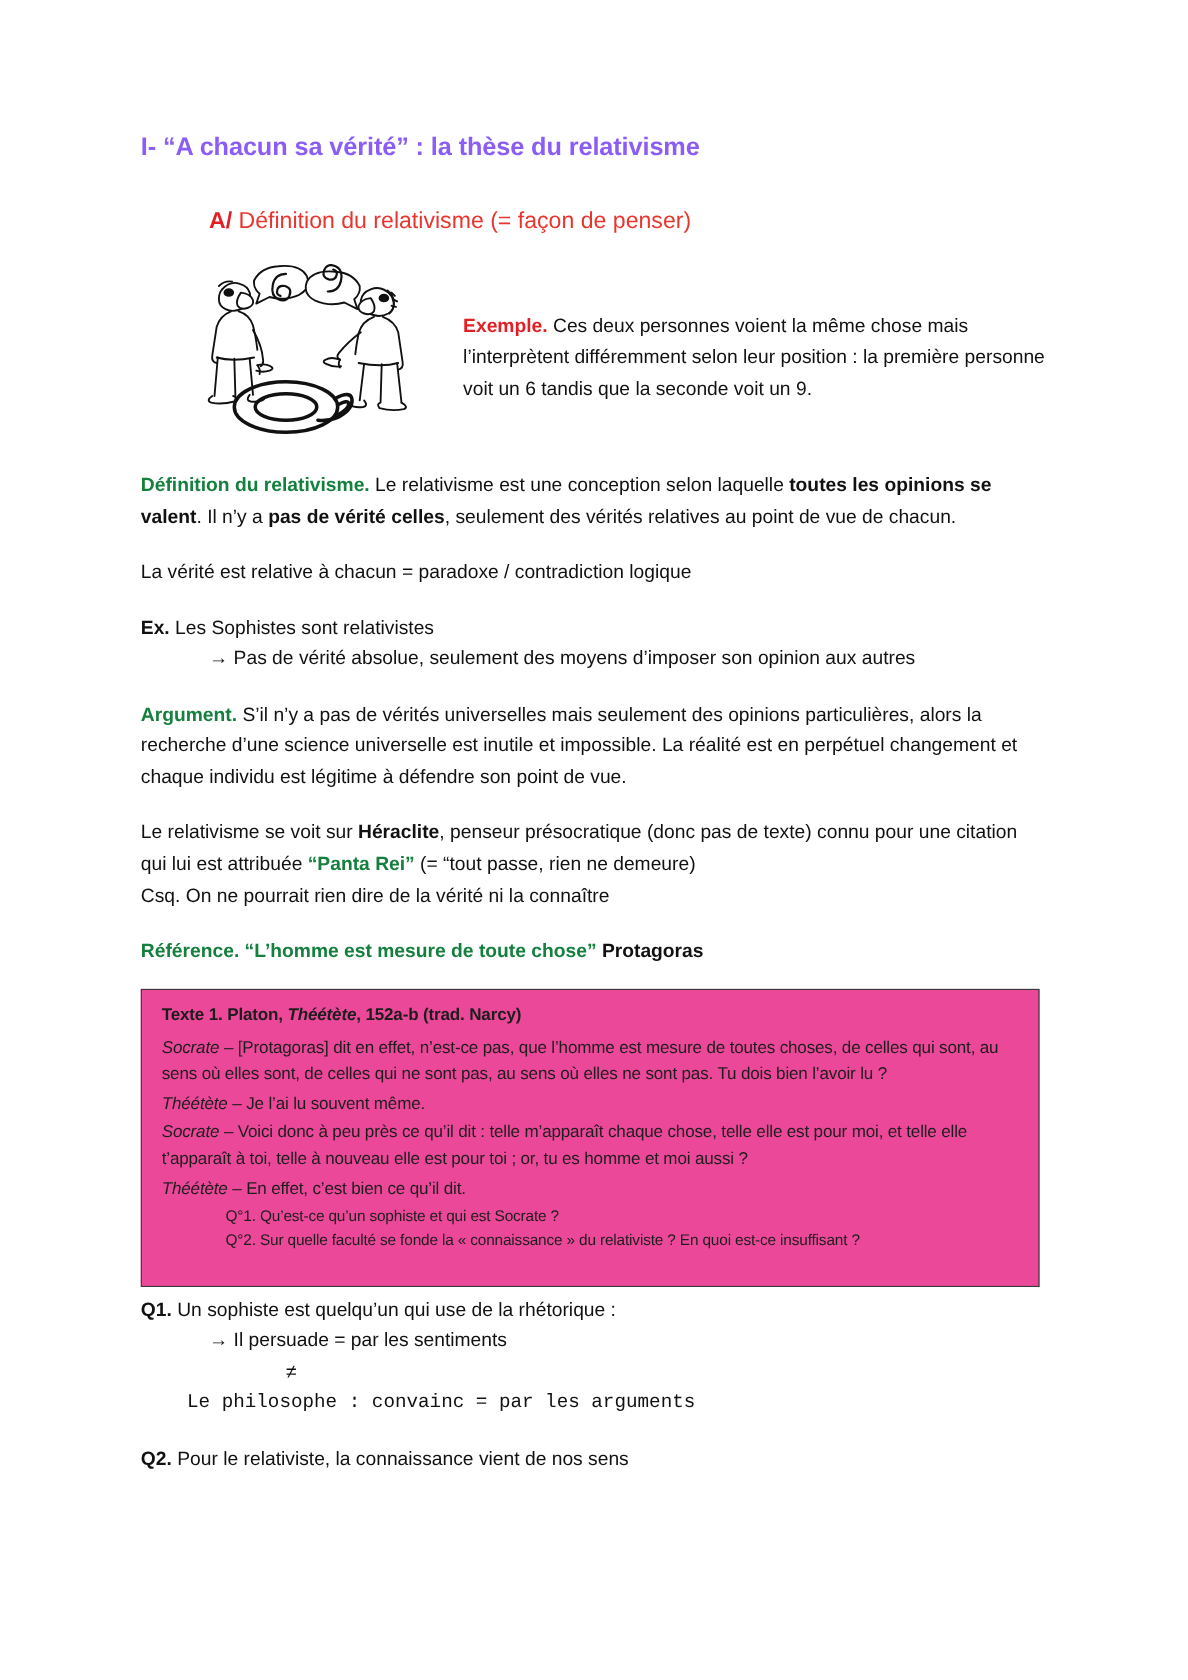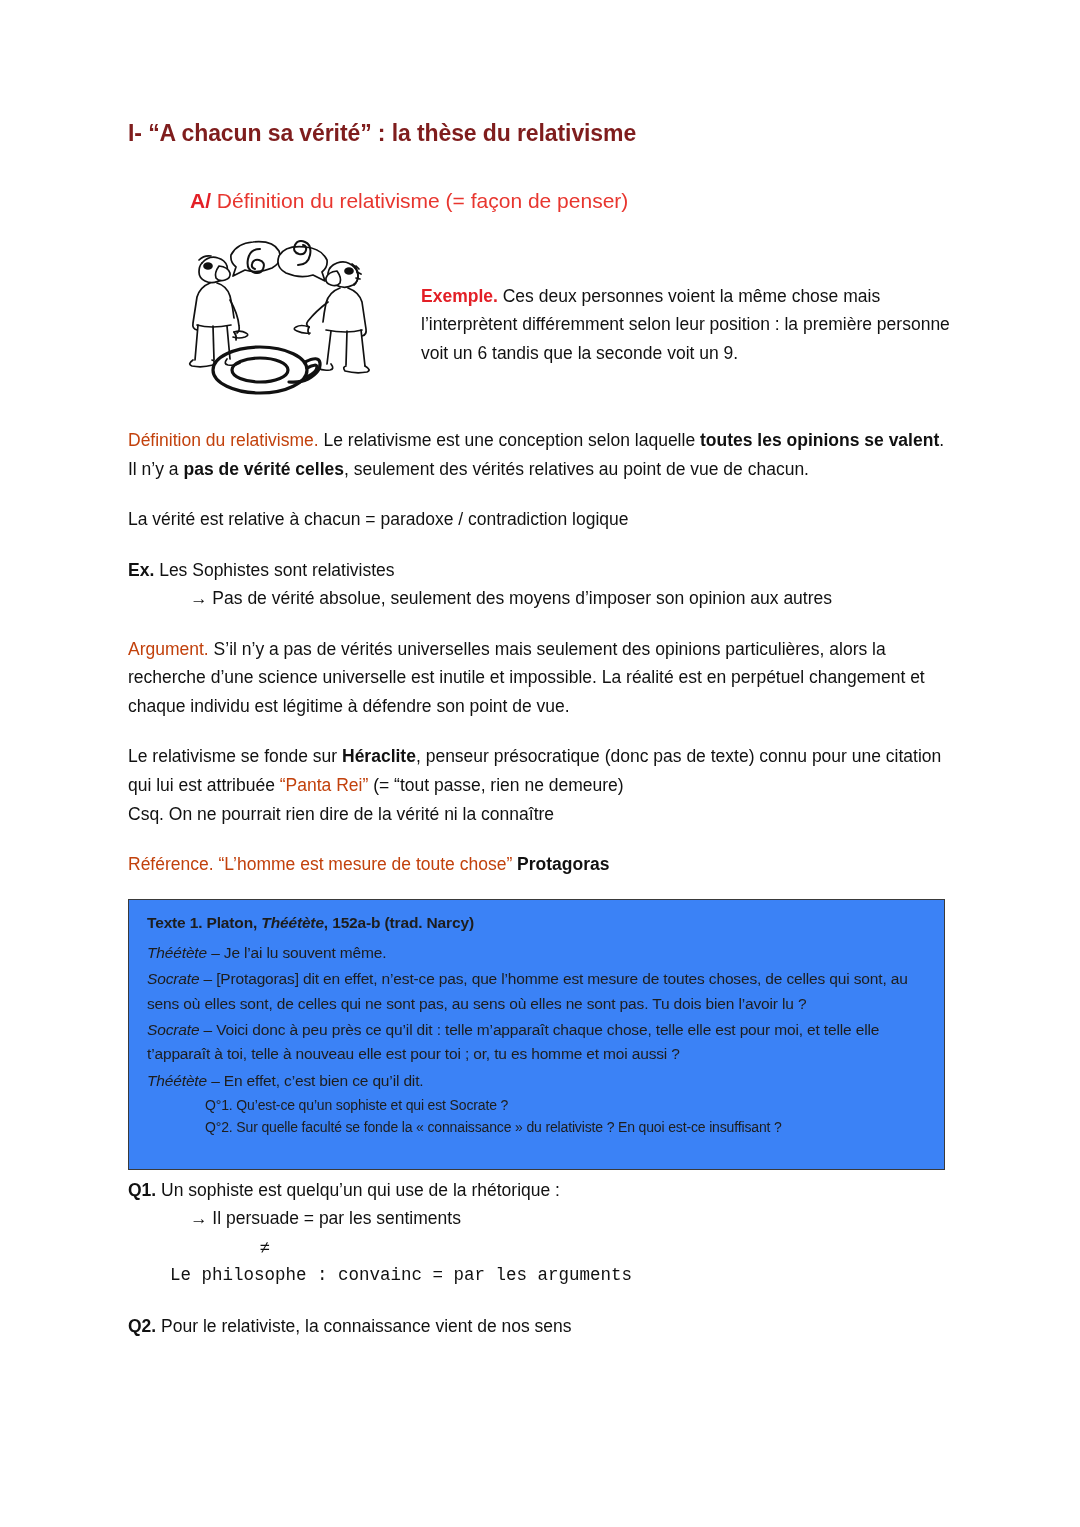--- a/index.html
+++ b/index.html
@@ -26,21 +26,21 @@
   }
 
   .content {
     position: absolute;
     left: 128px;
     top: 118px;
     width: 824px;
   }
 
   h1.section-title {
-    color: #7f1d1d;
+    color: #8b5cf6;
     font-size: 23px;
     font-weight: bold;
     margin: 0 0 0 0;
     line-height: 1.35;
     letter-spacing: -0.1px;
   }
 
   h2.sub-title {
     color: #e8362f;
     font-size: 21px;
@@ -78,37 +78,37 @@
     color: #e31f26;
     font-weight: bold;
   }
 
   p.para {
     font-size: 17.5px;
     line-height: 1.63;
     margin: 0;
     color: #111;
   }
-  .lead-red { color: #c2410c; font-weight: normal; }
+  .lead-red { color: #15803d; font-weight: bold; }
   .bold { font-weight: bold; }
 
   .gap-lg { height: 26px; }
   .gap-md { height: 22px; }
 
   .indent1 { padding-left: 62px; }
   .indent2 { padding-left: 42px; font-family: Liberation Mono, monospace; }
 
   
   .text-box {
     border: 1.6px solid #3a3a3a;
     margin-top: 20px;
     padding: 14px 16px 30px 18px;
     box-sizing: border-box;
     width: 817px;
-    background: #3b82f6;
+    background: #ec4899;
   }
   .text-box .tb-title {
     font-size: 15.5px;
     font-weight: bold;
     margin: 0 0 9px 0;
     color: #1d1d1d;
     letter-spacing: -0.15px;
   }
   .text-box .tb-line {
     font-size: 15.5px;
@@ -243,40 +243,40 @@
 
     <div class="gap-md"></div>
 
     <p class="para">
       <span class="lead-red">Argument.</span><span> S’il n’y a pas de vérités universelles mais seulement des opinions particulières, alors la recherche d’une science universelle est inutile et impossible. La réalité est en perpétuel changement et chaque individu est légitime à défendre son point de vue.</span>
     </p>
 
     <div class="gap-md"></div>
 
     <p class="para">
-      <span>Le relativisme se fonde sur </span><span class="bold">Héraclite</span><span>, penseur présocratique (donc pas de texte) connu pour une citation qui lui est attribuée </span><span class="lead-red">“Panta Rei”</span><span> (= “tout passe, rien ne demeure)</span>
+      <span>Le relativisme se voit sur </span><span class="bold">Héraclite</span><span>, penseur présocratique (donc pas de texte) connu pour une citation qui lui est attribuée </span><span class="lead-red">“Panta Rei”</span><span> (= “tout passe, rien ne demeure)</span>
     </p>
     <p class="para">Csq. On ne pourrait rien dire de la vérité ni la connaître</p>
 
     <div class="gap-md"></div>
 
     <p class="para">
       <span class="lead-red">Référence. “L’homme est mesure de toute chose”</span><span class="bold"> Protagoras</span>
     </p>
 
     <div class="text-box">
       <p class="tb-title">
         <span>Texte 1. Platon, </span><span class="spk">Théétète</span><span>, 152a-b (trad. Narcy)</span>
       </p>
 
       <p class="tb-line">
+        <span class="spk">Socrate</span><span> – </span><span>[Protagoras] dit en effet, n’est-ce pas, que l’homme est mesure de toutes choses, de celles qui sont, au sens où elles sont, de celles qui ne sont pas, au sens où elles ne sont pas. Tu dois bien l’avoir lu ?</span>
+      </p>
+      <p class="tb-line">
         <span class="spk">Théétète</span><span> – </span><span>Je l’ai lu souvent même.</span>
-      </p>
-      <p class="tb-line">
-        <span class="spk">Socrate</span><span> – </span><span>[Protagoras] dit en effet, n’est-ce pas, que l’homme est mesure de toutes choses, de celles qui sont, au sens où elles sont, de celles qui ne sont pas, au sens où elles ne sont pas. Tu dois bien l’avoir lu ?</span>
       </p>
       <p class="tb-line">
         <span class="spk">Socrate</span><span> – </span><span>Voici donc à peu près ce qu’il dit : telle m’apparaît chaque chose, telle elle est pour moi, et telle elle t’apparaît à toi, telle à nouveau elle est pour toi ; or, tu es homme et moi aussi ?</span>
       </p>
       <p class="tb-line">
         <span class="spk">Théétète</span><span> – </span><span>En effet, c’est bien ce qu’il dit.</span>
       </p>
 
       <div class="tb-questions">
         <p class="tb-q">Q°1. Qu’est-ce qu’un sophiste et qui est Socrate ?</p>

